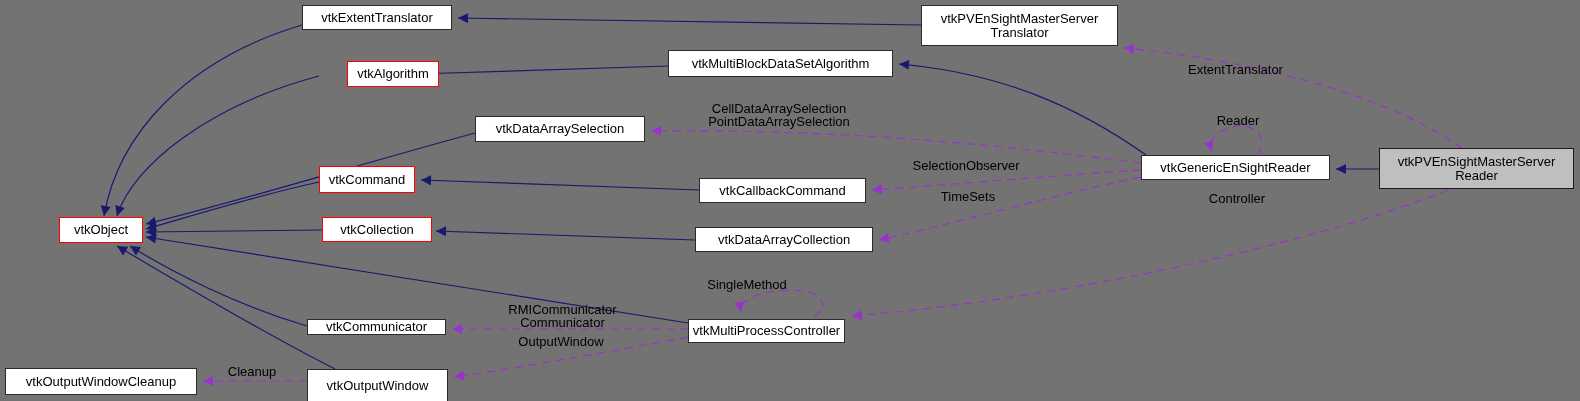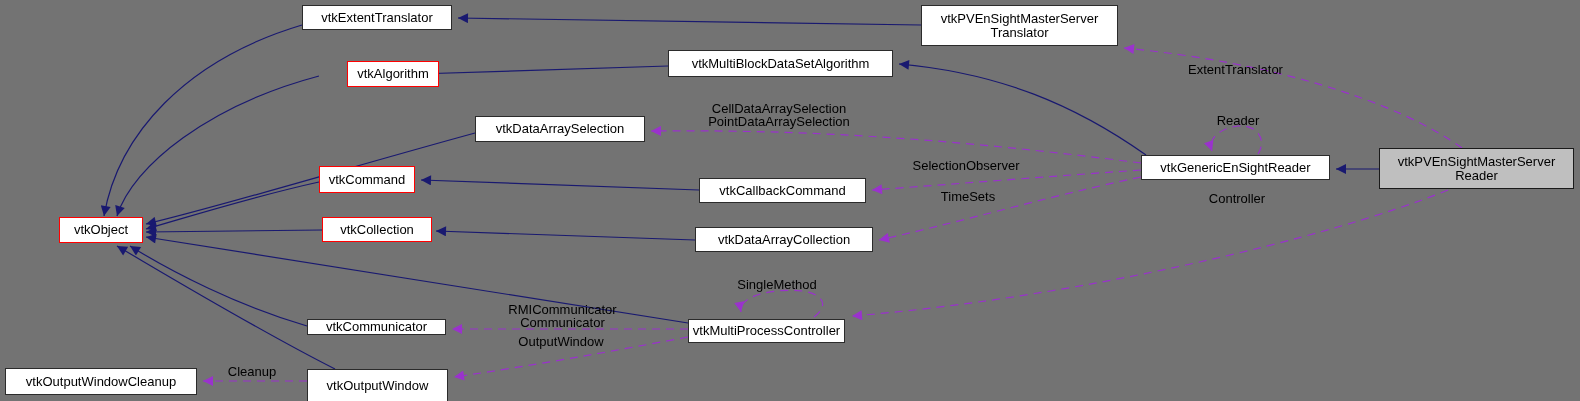--- a/index.html
+++ b/index.html
@@ -77,19 +77,19 @@
   <div class="node" style="left:5px;top:368px;width:192px;height:27px;">vtkOutputWindowCleanup</div>
   <div class="node" style="left:307px;top:369px;width:141px;height:34px;">vtkOutputWindow</div>
 
   <span class="elabel" style="left:1178px;top:38px;width:115px;margin-top:25px;">ExtentTranslator</span>
   <span class="elabel" style="left:1208px;top:114px;width:60px;">Reader</span>
   <span class="elabel" style="left:698px;top:102px;width:162px;">CellDataArraySelection
 PointDataArraySelection</span>
   <span class="elabel" style="left:910px;top:159px;width:112px;">SelectionObserver</span>
   <span class="elabel" style="left:938px;top:190px;width:60px;">TimeSets</span>
   <span class="elabel" style="left:1202px;top:192px;width:70px;">Controller</span>
-  <span class="elabel" style="left:728px;top:278px;width:98px;">SingleMethod</span>
+  <span class="elabel" style="left:698px;top:278px;width:98px;">SingleMethod</span>
   <span class="elabel" style="left:500px;top:303px;width:125px;">RMICommunicator
 Communicator</span>
   <span class="elabel" style="left:508px;top:335px;width:106px;">OutputWindow</span>
   <span class="elabel" style="left:222px;top:365px;width:60px;">Cleanup</span>
 
 </div>
 
 </body></html>

